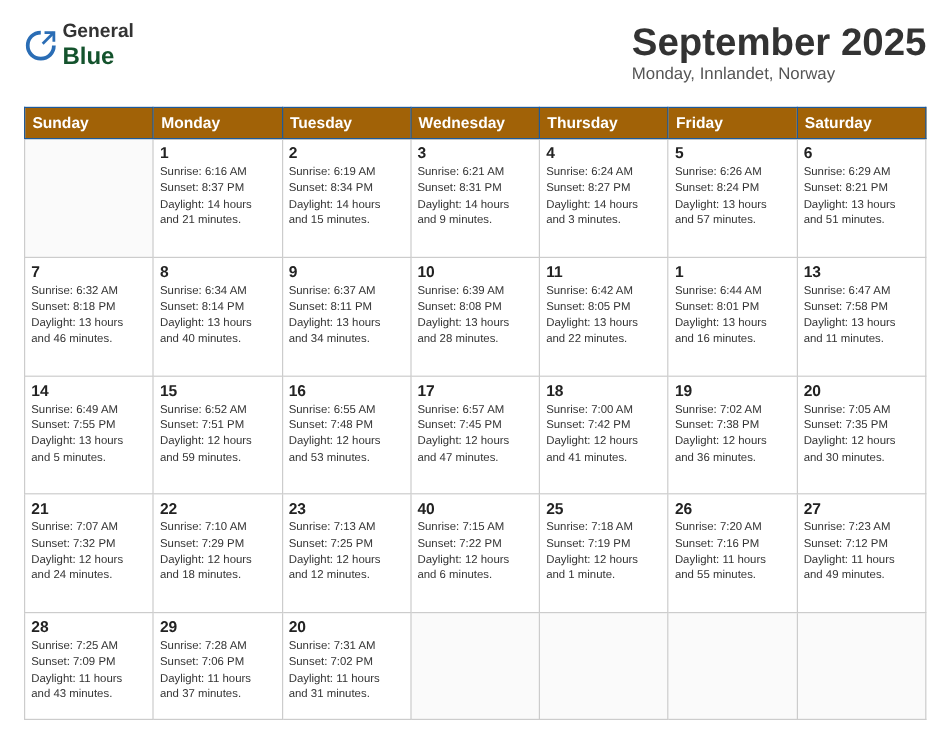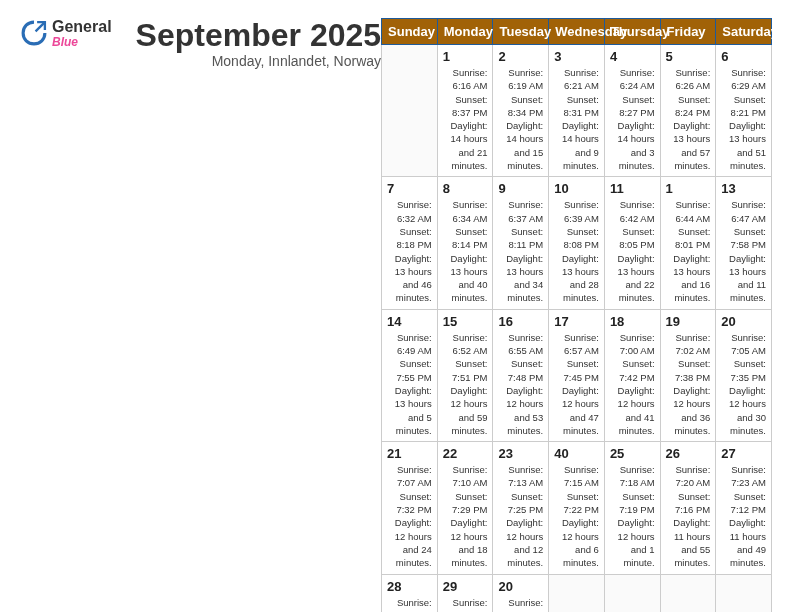--- a/index.html
+++ b/index.html
@@ -8,21 +8,22 @@
       height: 612px;
       font-family: Arial, sans-serif;
       background: #fff;
       overflow: hidden;
     }
     .page {
       width: 792px;
       height: 612px;
       padding: 18px 20px 12px 20px;
       display: flex;
-      flex-direction: row;
+      flex-direction: column;
+      gap: 12px;
     }
     .header {
       display: flex;
       align-items: flex-start;
       justify-content: space-between;
       margin-bottom: 8px;
     }
     .logo {
       display: flex;
       align-items: center;
@@ -32,31 +33,29 @@
       display: flex;
       flex-direction: column;
       line-height: 1.1;
     }
     .logo-general {
       font-size: 16px;
       font-weight: bold;
       color: #333;
     }
     .logo-blue {
-      font-size: 12px;
-      font-weight: bold;
-      color: #ec4899;
-      font-style: italic;
+      font-size: 20px;
+      font-weight: bold;
+      color: #14532d;
     }
     .logo-icon {
       width: 28px;
       height: 28px;
     }
     .title-block {
-      text-align: right;
       margin-left: 24px;
     }
     .month-title {
       font-size: 32px;
       font-weight: bold;
       color: #333;
       line-height: 1.1;
     }
     .location {
       font-size: 14px;
@@ -90,21 +89,20 @@
       font-size: 13px;
       font-weight: bold;
       color: #222;
       display: block;
       margin-bottom: 2px;
     }
     .day-info {
       font-size: 9.5px;
       line-height: 1.4;
       color: #333;
-      text-align: right;
     }
     .empty-cell {
       background: #fafafa;
     }
     .last-row td {
       height: 78px;
     }
   </style>
 </head>
 <body>

